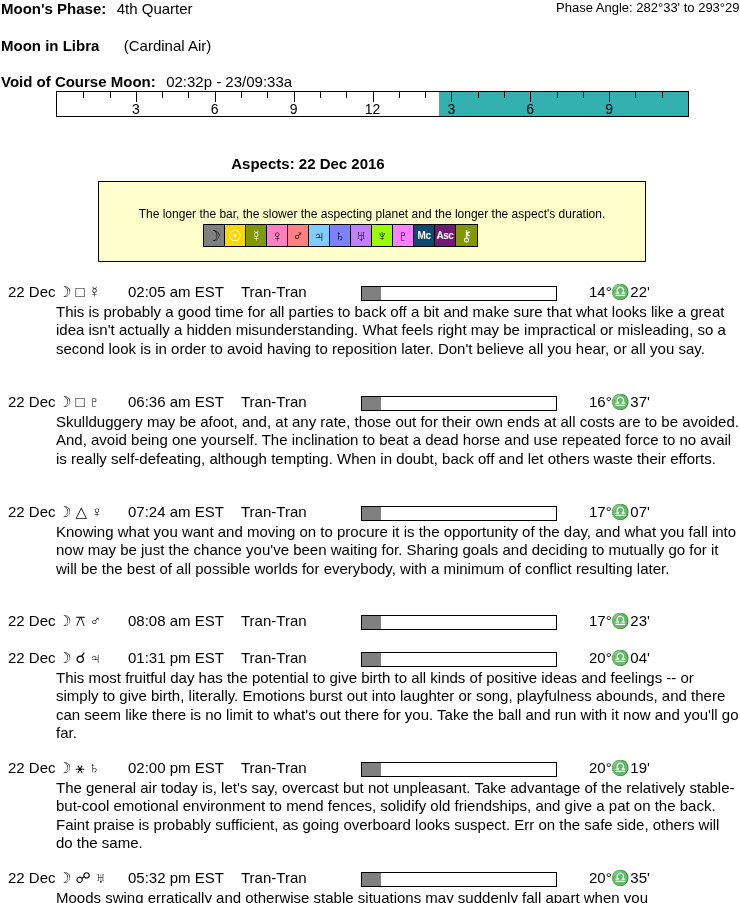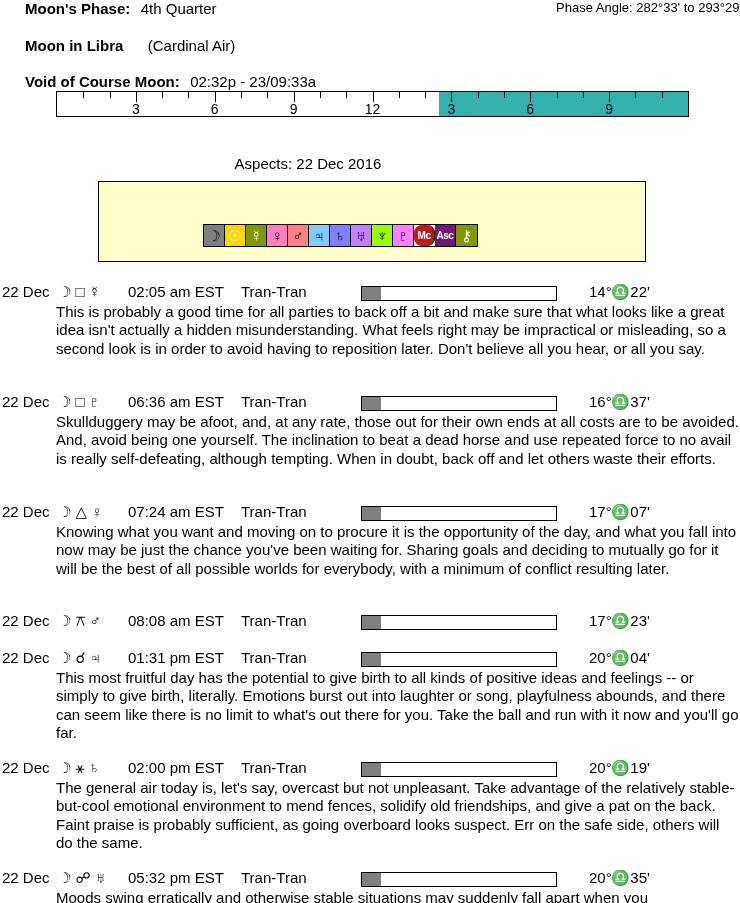--- a/index.html
+++ b/index.html
@@ -1,37 +1,37 @@
 <!DOCTYPE html>
 <html><head>
 <meta charset="utf-8">
 <style>
   html, body { margin:0; padding:0; background:#ffffff; }
   body { width:740px; height:903px; overflow:hidden; position:relative;
          font-family:"Liberation Sans", sans-serif; color:#000; }
   .abs { position:absolute; }
-  .hdr-label { font-weight:bold; font-size:15px;padding-left:24px; }
+  .hdr-label { font-weight:bold; font-size:15px; }
   .hdr-val { font-size:15px; }
   .phase-angle { font-size:13px; right:-2px; top:0px; white-space:nowrap; }
   #timeline { left:56px; top:91px; width:633px; height:26px; border:1px solid #000; box-sizing:border-box; background:#fff; overflow:hidden; }
   #timeline .fill { position:absolute; top:0; bottom:0; background:#33b0b0; }
   #timeline .tick { position:absolute; top:0; width:1px; height:6px; background:#000; }
   #timeline .tick.major { height:10px; }
   #timeline .tlabel { position:absolute; top:9px; font-size:14px; transform:translateX(-50%); }
-  .aspects-title { left:0; width:616px; text-align:center; top:155px; font-weight:normal; font-size:15px; }
+  .aspects-title { left:0; width:616px; text-align:center; top:155px; font-weight:bold; font-size:15px; }
   .keybox { left:98px; top:181px; width:548px; height:81px; background:#ffffcc; border:1px solid #000; box-sizing:border-box; }
   .keybox .k-title { position:absolute; left:0; right:0; top:7px; text-align:center; font-size:12px; }
   .keybox .k-desc { position:absolute; left:0; right:0; top:25px; text-align:center; font-size:12px; }
   .keybox .k-row { position:absolute; left:104px; top:42px; display:flex; border:1px solid #000; height:21px; }
   .keybox .k-cell { width:21px; height:21px; border-right:1px solid #000; box-sizing:border-box; display:flex; align-items:center; justify-content:center; font-size:15px; color:#fff; }
   .keybox .k-cell:last-child { border-right:none; }
   .keybox .k-cell.txt { font-size:10px; font-weight:bold; letter-spacing:-0.5px; }
   .aspect { position:absolute; left:0; width:740px; font-size:15px; }
   .aspect .line { position:relative; height:20px; white-space:nowrap; }
-  .aspect .date { position:absolute; left:2px; top:0; }
+  .aspect .date { position:absolute; left:8px; top:0; }
   .aspect .glyphs { position:absolute; left:58px; top:0; }
   .aspect .time { position:absolute; left:128px; top:0; }
   .aspect .kind { position:absolute; left:241px; top:0; }
   .aspect .bar { position:absolute; left:361px; top:3px; width:196px; height:15px; border:1px solid #000; box-sizing:border-box; background:#fff; }
   .aspect .bar .bfill { position:absolute; left:0; top:0; bottom:0; background:#808080; }
   .aspect .pos { position:absolute; left:589px; top:0; }
   .aspect .desc { margin-left:56px; width:684px; line-height:18.3px; margin-top:0; }
 </style>
 </head>
 <body>
@@ -82,32 +82,33 @@
     <span class="tlabel" style="left: 236.625px;">9</span>
     <span class="tlabel" style="left: 315.5px;">12</span>
     <span class="tlabel" style="left: 394.375px;">3</span>
     <span class="tlabel" style="left: 473.25px;">6</span>
     <span class="tlabel" style="left: 552.125px;">9</span>
   </div>
 
 <div class="abs aspects-title">Aspects: 22 Dec 2016</div>
 
 <div class="abs keybox">
+  <div class="k-desc">The longer the bar, the slower the aspecting planet and the longer the aspect's duration.</div>
   <div class="k-row" id="keyrow">
       <div class="k-cell" style="background: rgb(128, 128, 128); color: rgb(0, 0, 0);">☽</div>
       <div class="k-cell" style="background: rgb(255, 215, 0); color: rgb(255, 255, 255);">☉</div>
       <div class="k-cell" style="background: rgb(128, 153, 0); color: rgb(255, 255, 255);">☿</div>
       <div class="k-cell" style="background: rgb(255, 128, 192); color: rgb(0, 0, 0);">♀</div>
       <div class="k-cell" style="background: rgb(255, 128, 128); color: rgb(0, 0, 0);">♂</div>
       <div class="k-cell" style="background: rgb(128, 204, 255); color: rgb(0, 0, 0);">♃</div>
       <div class="k-cell" style="background: rgb(128, 128, 255); color: rgb(0, 0, 0);">♄</div>
       <div class="k-cell" style="background: rgb(192, 128, 255); color: rgb(0, 0, 0);">♅</div>
       <div class="k-cell" style="background: rgb(153, 255, 0); color: rgb(0, 0, 0);">♆</div>
       <div class="k-cell" style="background: rgb(255, 128, 255); color: rgb(0, 0, 0);">♇</div>
-      <div class="k-cell txt" style="background: #b91c1c; color: rgb(255, 255, 255); border-radius: 8px;">Mc</div>
+      <div class="k-cell txt" style="background: #0c4a6e; color: rgb(255, 255, 255);">Mc</div>
       <div class="k-cell txt" style="background: #701a75; color: rgb(255, 255, 255);">Asc</div>
       <div class="k-cell" style="background: rgb(128, 153, 0); color: rgb(255, 255, 255);">⚷</div>
     </div>
 </div>
 
 <div id="aspect-list">
     <div class="aspect" style="top: 283px;">
     <div class="line">
       <span class="date">22 Dec</span>
       <span class="glyphs">☽ □ ☿</span>

